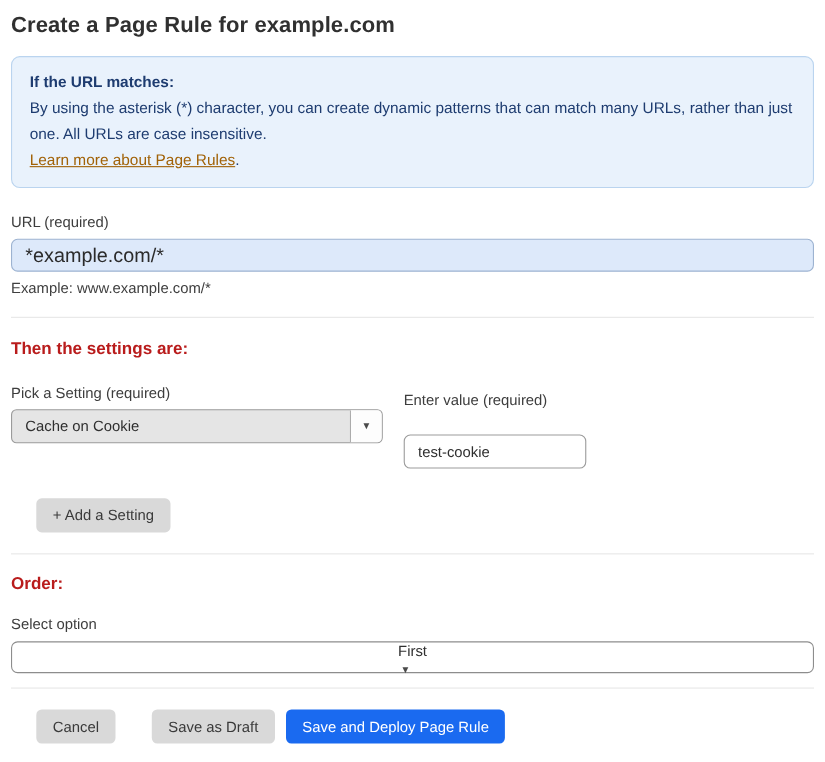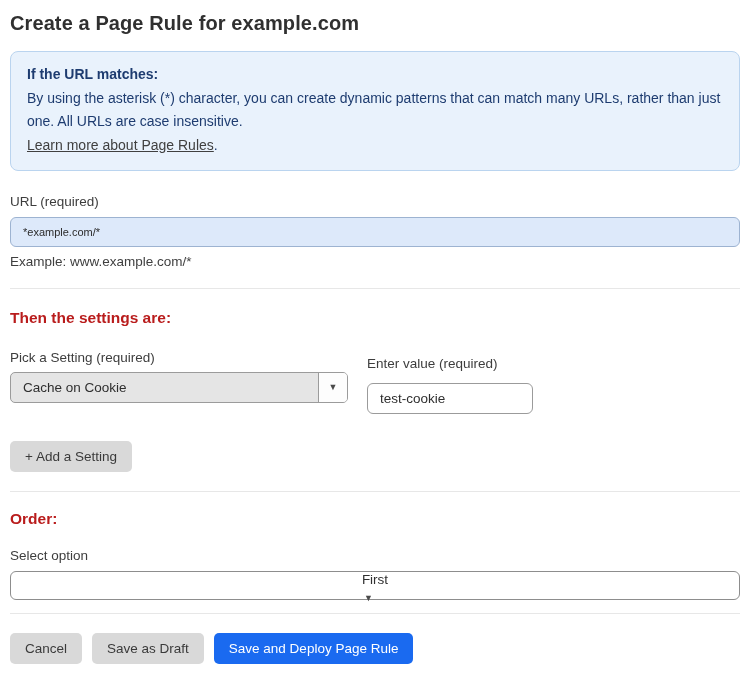--- a/index.html
+++ b/index.html
@@ -26,21 +26,21 @@
     background: #e9f2fc;
     border: 1px solid #bad4ef;
     border-radius: 8px;
     padding: 11px 16px 13px 16px;
     color: #1e3c70;
     font-size: 14px;
     line-height: 23.5px;
   }
   .info-box .info-heading { font-weight: bold; }
   .info-box a.info-link {
-    color: #404040;
+    color: #a16207;
     text-decoration: underline;
     cursor: pointer;
   }
   .info-box .info-link-suffix { color: #1e3c70; }
 
   .field-label {
     font-size: 13.5px;
     color: #3d3d3d;
     margin-top: 23px;
   }
@@ -48,21 +48,21 @@
   .url-input {
     display: block;
     width: 730px;
     height: 30px;
     margin-top: 8px;
     background: #dde9fa;
     border: 1px solid #9db3d1;
     border-radius: 6px;
     padding: 0 12px;
     font-family: "Liberation Sans", "DejaVu Sans", sans-serif;
-    font-size: 11px;
+    font-size: 18px;
     color: #2b2b2b;
     outline: none;
   }
   .helper-text {
     font-size: 13.5px;
     color: #3f3f3f;
     margin-top: 7px;
   }
 
   .divider {
@@ -113,21 +113,21 @@
     background: #fdfdfd;
   }
   .arrow-glyph {
     font-size: 9px;
     color: #4a4a4a;
     line-height: 1;
   }
 
   .value-input {
     display: block;
-    margin-top: 12px;
+    margin-top: 24px;
     width: 166px;
     height: 31px;
     border: 1px solid #9b9b9b;
     border-radius: 6px;
     padding: 0 12px;
     font-family: "Liberation Sans", "DejaVu Sans", sans-serif;
     font-size: 13.5px;
     color: #2f2f2f;
     outline: none;
     background: #ffffff;
@@ -139,20 +139,21 @@
     border-radius: 5px;
     font-family: "Liberation Sans", "DejaVu Sans", sans-serif;
     font-size: 13.5px;
     height: 31px;
     padding: 0 15px;
     cursor: pointer;
   }
   .btn-gray {
     background: #d9d9d9;
     color: #3a3a3a;
+    margin-left: 23px;
   }
   .btn-blue {
     background: #1a6af0;
     color: #ffffff;
   }
   .add-setting-btn { margin-top: 27px; }
 
   .order-heading { margin-top: 18px; }
   .order-label { margin-top: 20px; }
 

